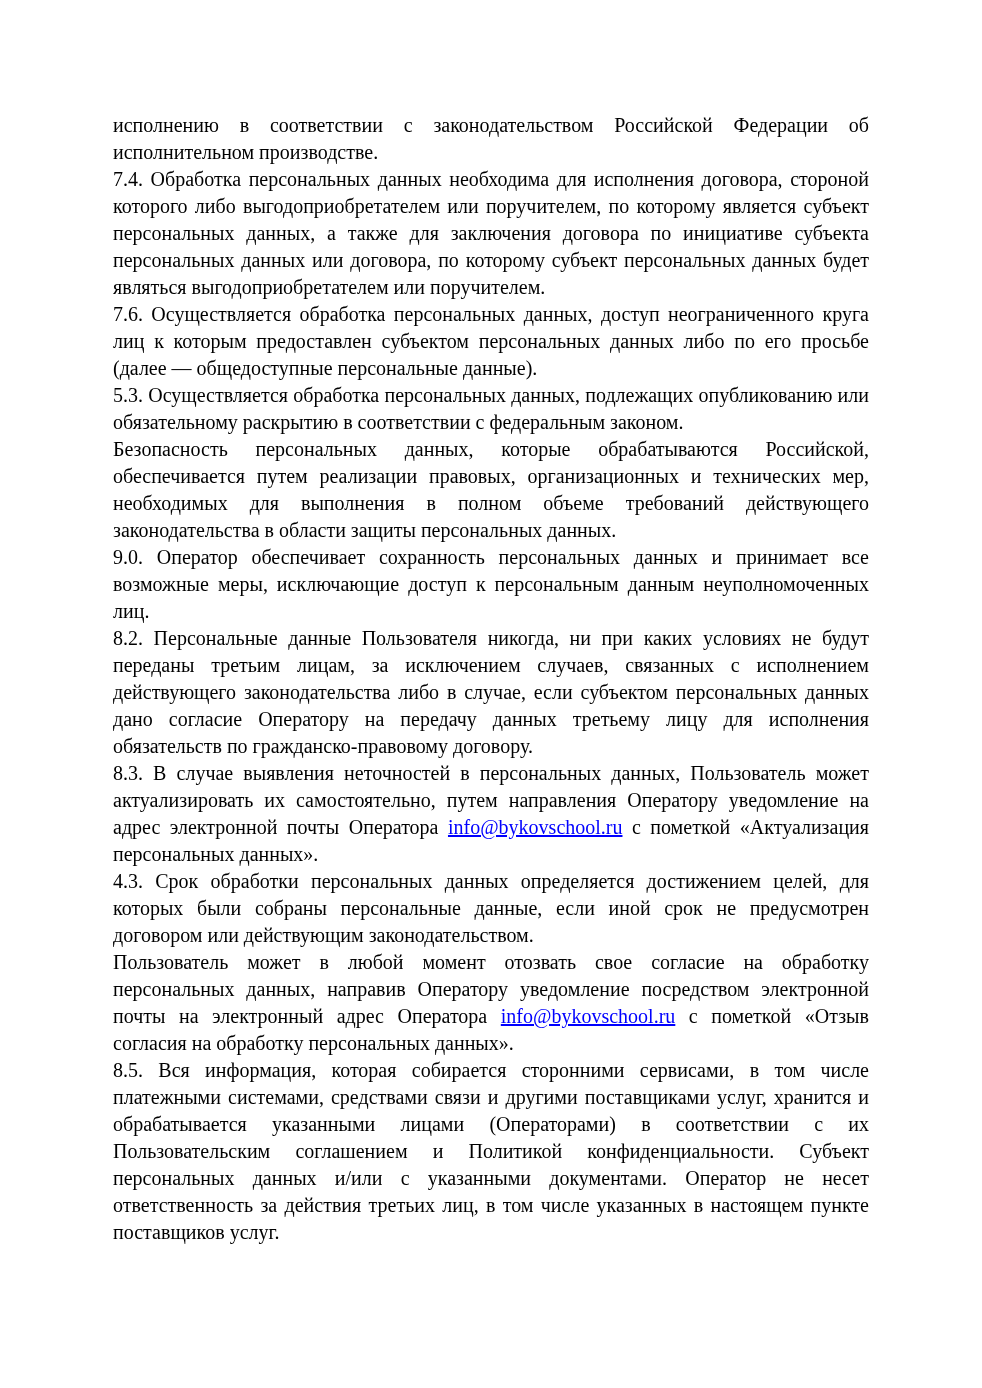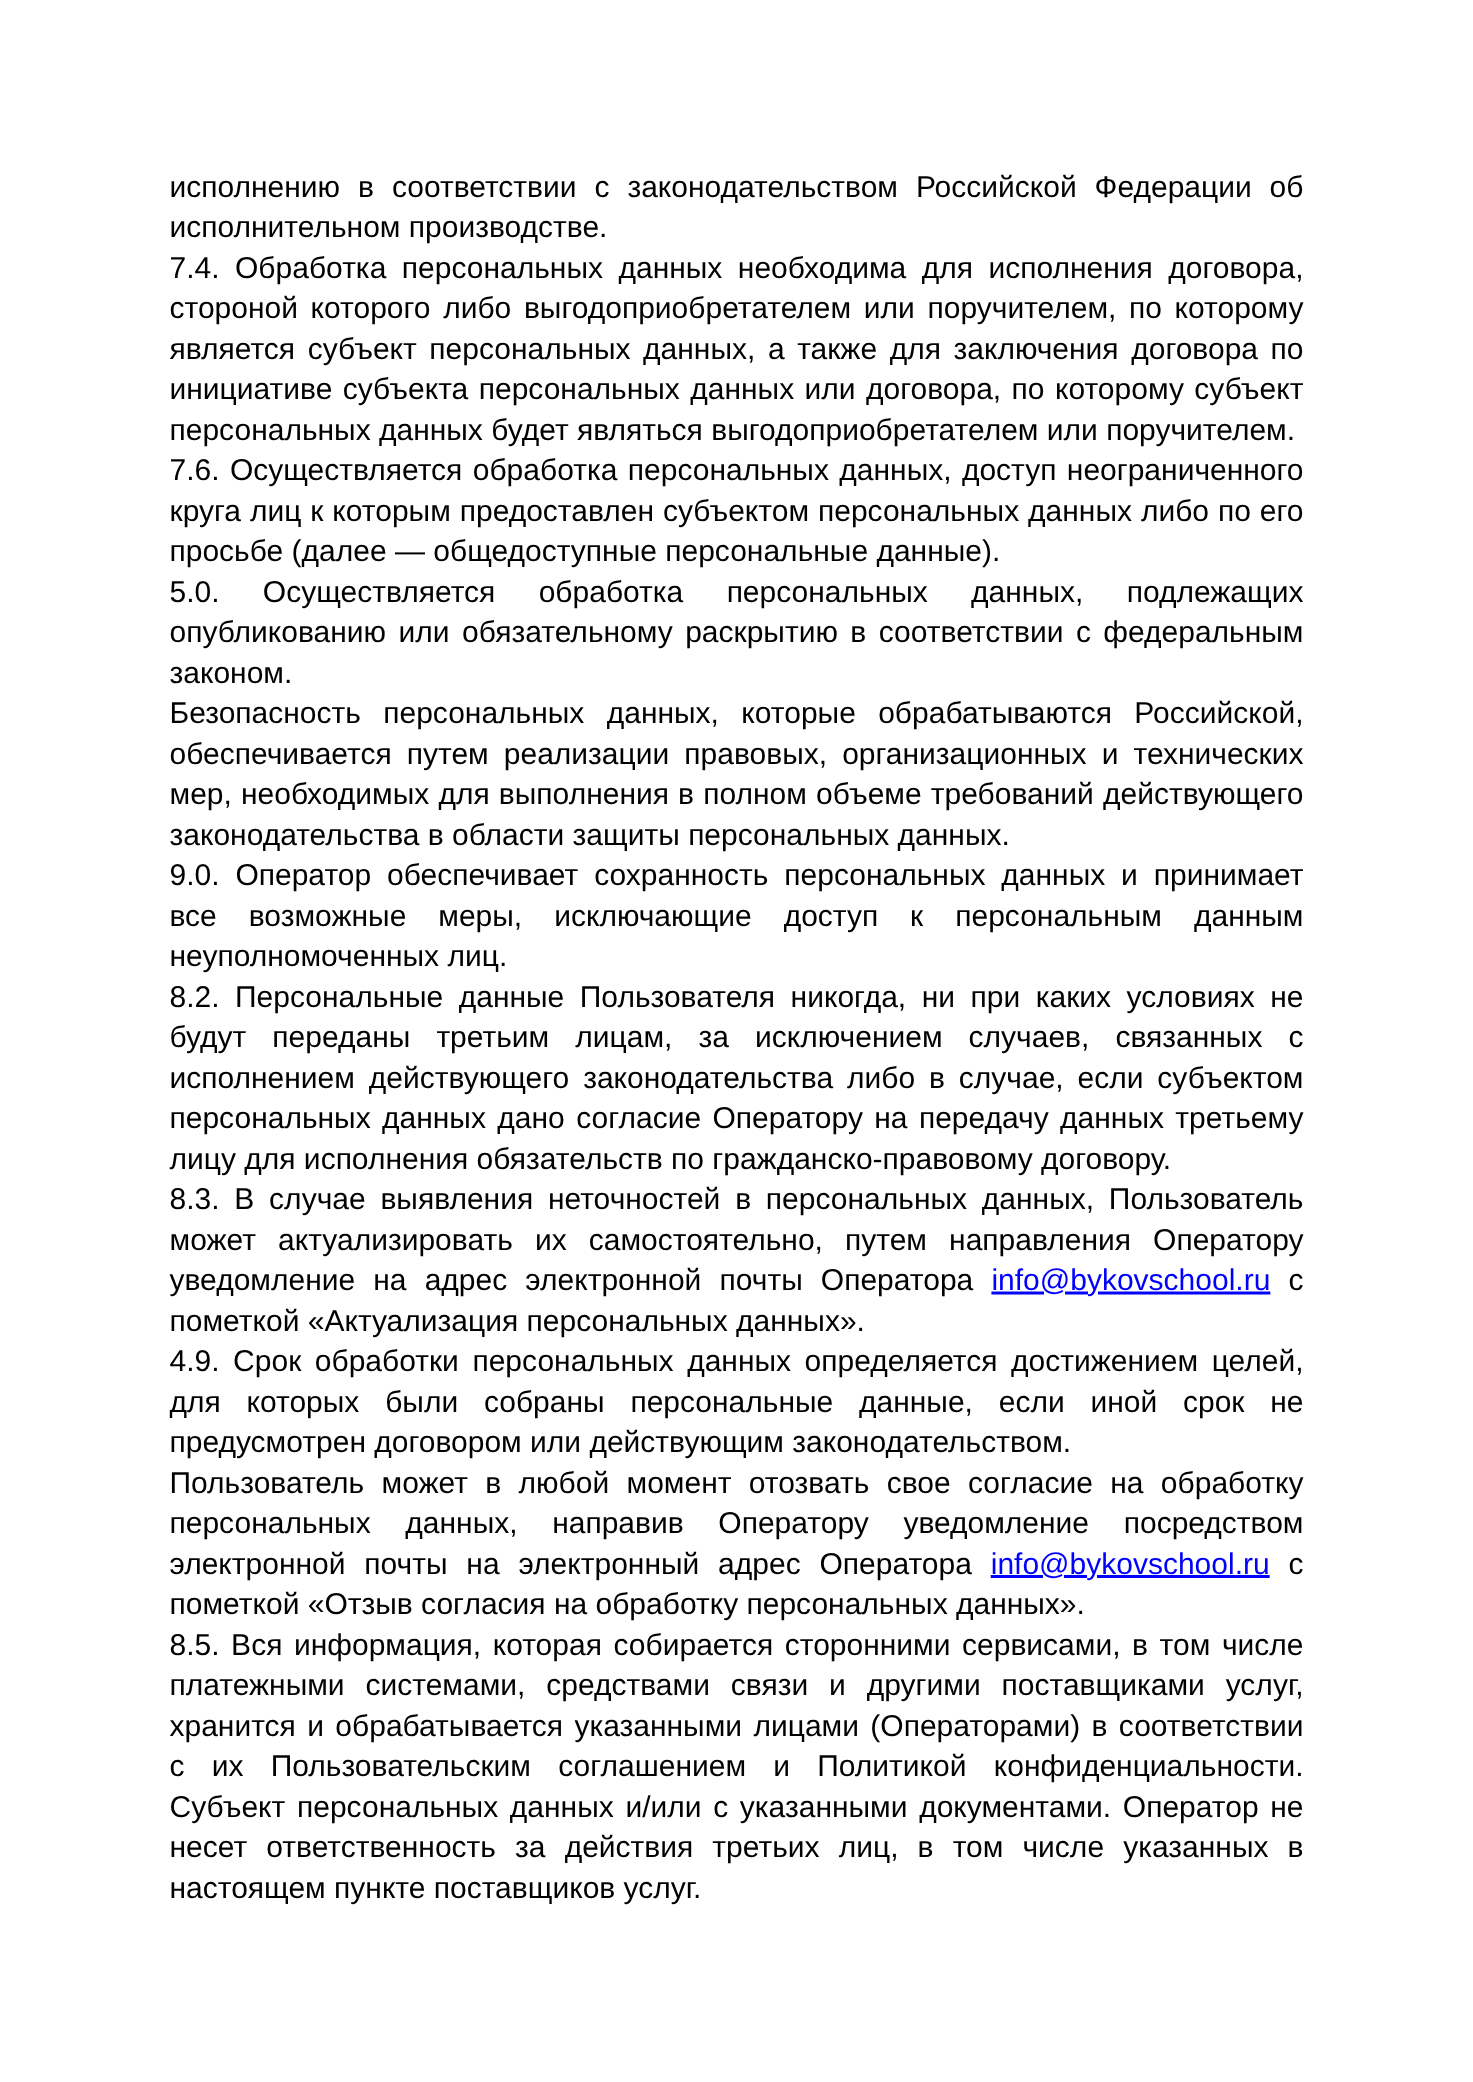--- a/index.html
+++ b/index.html
@@ -7,21 +7,21 @@
       margin: 0;
       padding: 0;
       background: #ffffff;
     }
     .page {
       position: relative;
       width: 982px;
       height: 1388px;
       background: var(--bg, #ffffff);
       color: var(--text, #000000);
-      font-family: Liberation Sans, sans-serif;
+      font-family: Liberation Serif, serif;
       font-size: 20px;
       line-height: 27px;
       overflow: hidden;
     }
     .content {
       position: absolute;
       top: 112px;
       left: 113px;
       width: 756px;
     }
@@ -48,31 +48,31 @@
 <div class="page" style="--bg: #ffffff; --text: #000000; --link: #0000ff;">
   <div class="content">
 
     <p class="para">исполнению в соответствии с законодательством Российской Федерации об исполнительном производстве.</p>
 
     <p class="para">7.4. Обработка персональных данных необходима для исполнения договора, стороной которого либо выгодоприобретателем или поручителем, по которому является субъект персональных данных, а также для заключения договора по инициативе субъекта персональных данных или договора, по которому субъект персональных данных будет являться выгодоприобретателем или поручителем.</p>
 
 
     <p class="para">7.6. Осуществляется обработка персональных данных, доступ неограниченного круга лиц к которым предоставлен субъектом персональных данных либо по его просьбе (далее — общедоступные персональные данные).</p>
 
-    <p class="para">5.0. Осуществляется обработка персональных данных, подлежащих опубликованию или обязательному раскрытию в соответствии с федеральным законом.</p>
+    <p class="para">5.3. Осуществляется обработка персональных данных, подлежащих опубликованию или обязательному раскрытию в соответствии с федеральным законом.</p>
 
 
     <p class="para">Безопасность персональных данных, которые обрабатываются Российской, обеспечивается путем реализации правовых, организационных и технических мер, необходимых для выполнения в полном объеме требований действующего законодательства в области защиты персональных данных.</p>
 
     <p class="para">9.0. Оператор обеспечивает сохранность персональных данных и принимает все возможные меры, исключающие доступ к персональным данным неуполномоченных лиц.</p>
 
     <p class="para">8.2. Персональные данные Пользователя никогда, ни при каких условиях не будут переданы третьим лицам, за исключением случаев, связанных с исполнением действующего законодательства либо в случае, если субъектом персональных данных дано согласие Оператору на передачу данных третьему лицу для исполнения обязательств по гражданско-правовому договору.</p>
 
     <p class="para"><span>8.3. В случае выявления неточностей в персональных данных, Пользователь может актуализировать их самостоятельно, путем направления Оператору уведомление на адрес электронной почты Оператора </span><a class="email-link" href="#">info@bykovschool.ru</a><span> с пометкой «Актуализация персональных данных».</span></p>
 
-    <p class="para">4.9. Срок обработки персональных данных определяется достижением целей, для которых были собраны персональные данные, если иной срок не предусмотрен договором или действующим законодательством.</p>
+    <p class="para">4.3. Срок обработки персональных данных определяется достижением целей, для которых были собраны персональные данные, если иной срок не предусмотрен договором или действующим законодательством.</p>
 
     <p class="para"><span>Пользователь может в любой момент отозвать свое согласие на обработку персональных данных, направив Оператору уведомление посредством электронной почты на электронный адрес Оператора </span><a class="email-link" href="#">info@bykovschool.ru</a><span> с пометкой «Отзыв согласия на обработку персональных данных».</span></p>
 
     <p class="para">8.5. Вся информация, которая собирается сторонними сервисами, в том числе платежными системами, средствами связи и другими поставщиками услуг, хранится и обрабатывается указанными лицами (Операторами) в соответствии с их Пользовательским соглашением и Политикой конфиденциальности. Субъект персональных данных и/или с указанными документами. Оператор не несет ответственность за действия третьих лиц, в том числе указанных в настоящем пункте поставщиков услуг.</p>
 
   </div>
 </div>
 
 </body></html>

